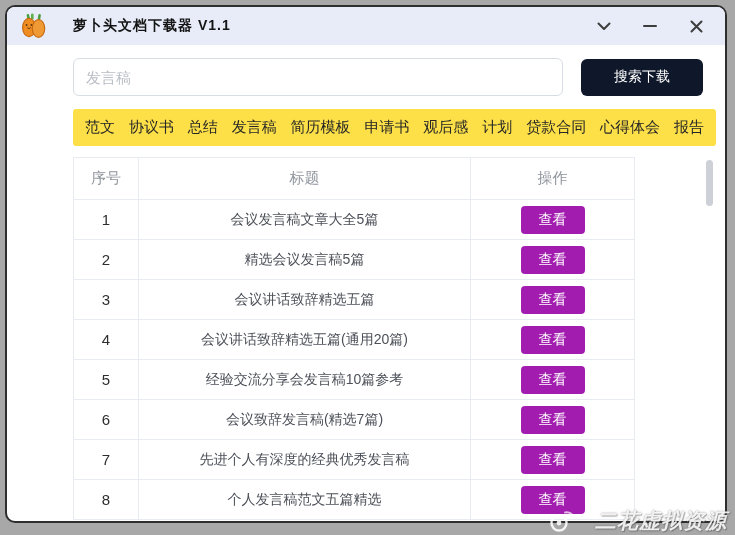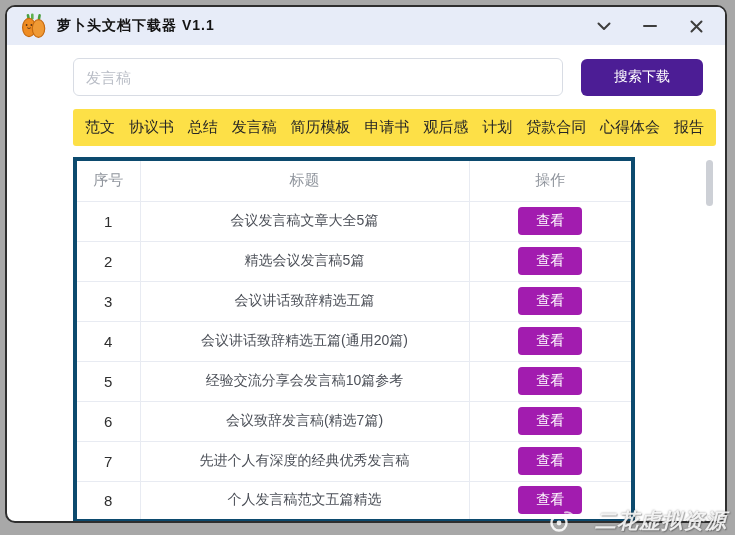--- a/index.html
+++ b/index.html
@@ -19,21 +19,21 @@
     overflow:hidden;
   }
   
   .titlebar {
     height:38px; background:#e7ecf8;
     display:flex; align-items:center;
     padding:0 12px;
   }
   .app-icon { width:30px; height:26px; margin-right:8px; flex:0 0 auto; }
   .title-text {
-    font-size:14px; font-weight:700; color:#141414; letter-spacing:1px;
+    font-size:14px; font-weight:700; color:#141414; letter-spacing:1px;margin-left:16px;
   }
   .titlebar-spacer { flex:1; }
   .win-btn {
     width:34px; height:28px; border:none; background:transparent;
     display:flex; align-items:center; justify-content:center;
     cursor:pointer; color:#3d3d3d; margin-left:12px;
   }
   .win-btn svg { display:block; }
   
   .content { padding:13px 9px 0 18px; position:relative; height:calc(100% - 38px);margin-left:48px; }
@@ -41,41 +41,41 @@
   .search-input {
     width:490px; height:38px;
     border:1px solid #d8dce4; border-radius:6px;
     padding:0 12px; font-size:15px; color:#333;
     outline:none;
     font-family: "Liberation Sans", "DejaVu Sans", sans-serif;
   }
   .search-input::placeholder { color:#b9bdc6; opacity:1; }
   .search-btn {
     margin-left:18px; width:122px; height:37px;
-    background:#4c1d95; color:#fff;
+    background:#0f172a; color:#fff;
     border:none; border-radius:6px;
     font-size:14px; cursor:pointer;
     font-family: "Liberation Sans", "DejaVu Sans", sans-serif;
   }
   
   .tabbar {
     margin-top:13px; height:37px;
     background:#fde047; border-radius:3px;
     display:flex; align-items:center; justify-content:space-between;
     padding:0 10px;
   }
   .tab {
     font-size:15px; color:#262626; cursor:pointer; white-space:nowrap;
     padding:0 2px;
   }
   
   .table-area { position:relative; margin-top:11px; margin-right:16px; }
   table.doc-table {
     width:562px; border-collapse:collapse; table-layout:fixed;
-    border:4px solid #0c4a6e;
+    border:1px solid #0c4a6e;
   }
   .doc-table th, .doc-table td {
     border:1px solid #e8ebf2; text-align:center; background:#fff;
   }
   .doc-table th {
     height:42px; font-size:15px; font-weight:400; color:#8f949c;
   }
   .doc-table td { height:40px; font-size:14px; color:#4c5058; }
   .col-no { width:65px; }
   .col-op { width:164px; }

